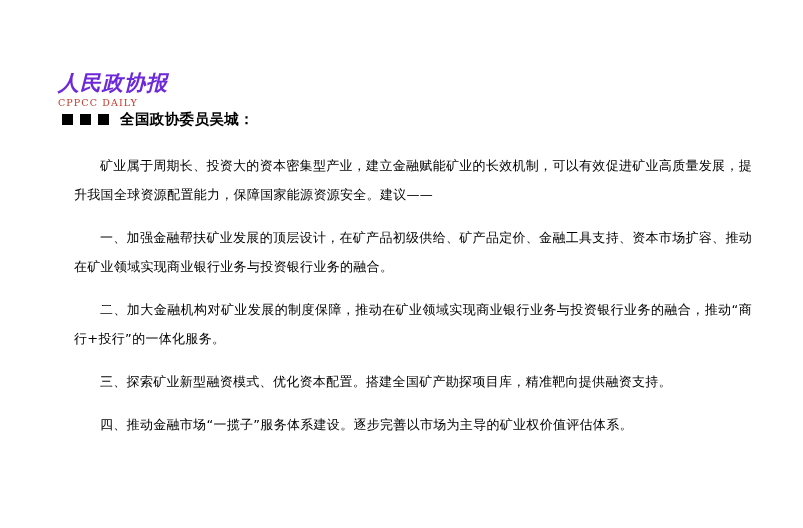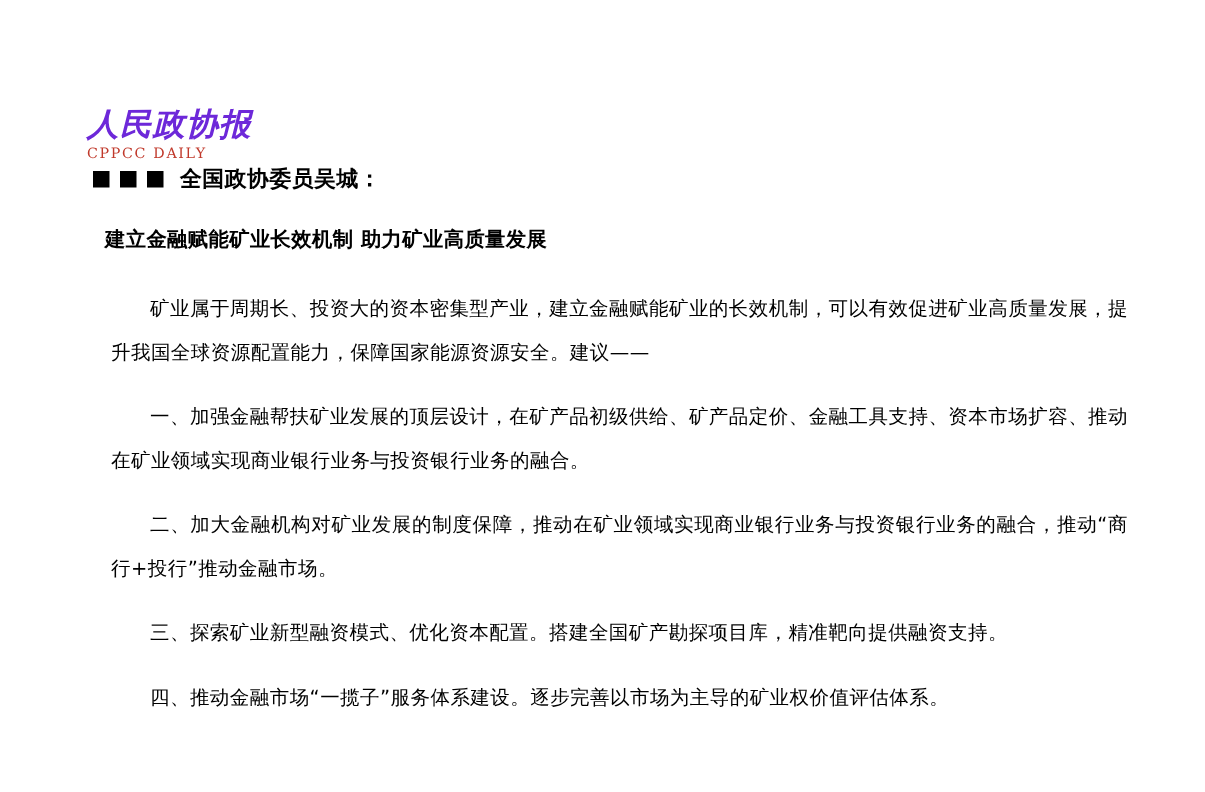--- a/index.html
+++ b/index.html
@@ -101,22 +101,21 @@
 
   <div class="article">
 
     <div class="headline-row">
       <span class="sq"></span>
       <span class="sq"></span>
       <span class="sq"></span>
       <span class="byline">全国政协委员吴城：</span>
     </div>
 
-    <div class="subhead">建立金融赋能矿业长效机制 助力矿业高质量发展</div>
 
     <p class="para">矿业属于周期长、投资大的资本密集型产业，建立金融赋能矿业的长效机制，可以有效促进矿业高质量发展，提升我国全球资源配置能力，保障国家能源资源安全。建议——</p>
     <p class="para">一、加强金融帮扶矿业发展的顶层设计，在矿产品初级供给、矿产品定价、金融工具支持、资本市场扩容、推动在矿业领域实现商业银行业务与投资银行业务的融合。</p>
-    <p class="para">二、加大金融机构对矿业发展的制度保障，推动在矿业领域实现商业银行业务与投资银行业务的融合，推动“商行+投行”推动金融市场。</p>
+    <p class="para">二、加大金融机构对矿业发展的制度保障，推动在矿业领域实现商业银行业务与投资银行业务的融合，推动“商行+投行”的一体化服务。</p>
     <p class="para">三、探索矿业新型融资模式、优化资本配置。搭建全国矿产勘探项目库，精准靶向提供融资支持。</p>
     <p class="para">四、推动金融市场“一揽子”服务体系建设。逐步完善以市场为主导的矿业权价值评估体系。</p>
 
   </div>
 </div>
 
 </body></html>

